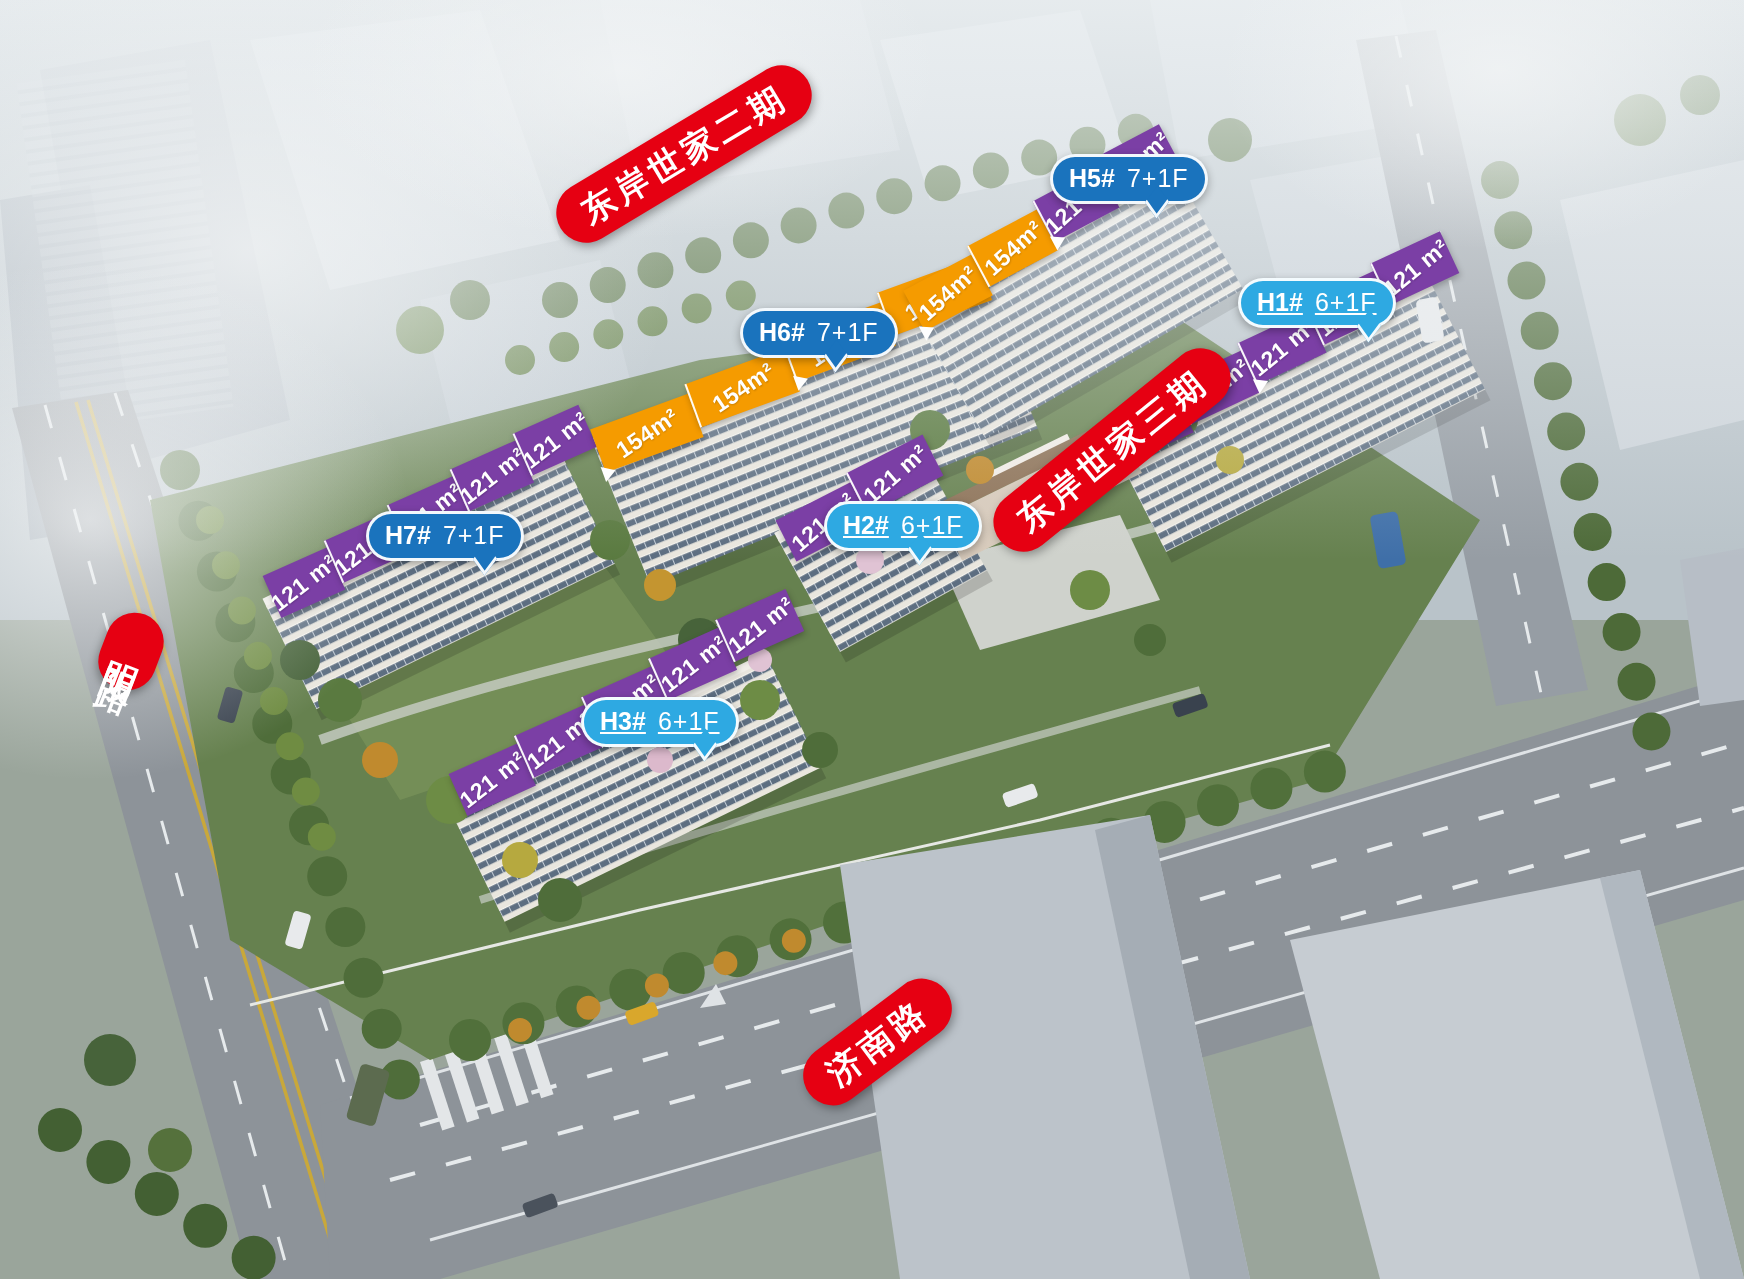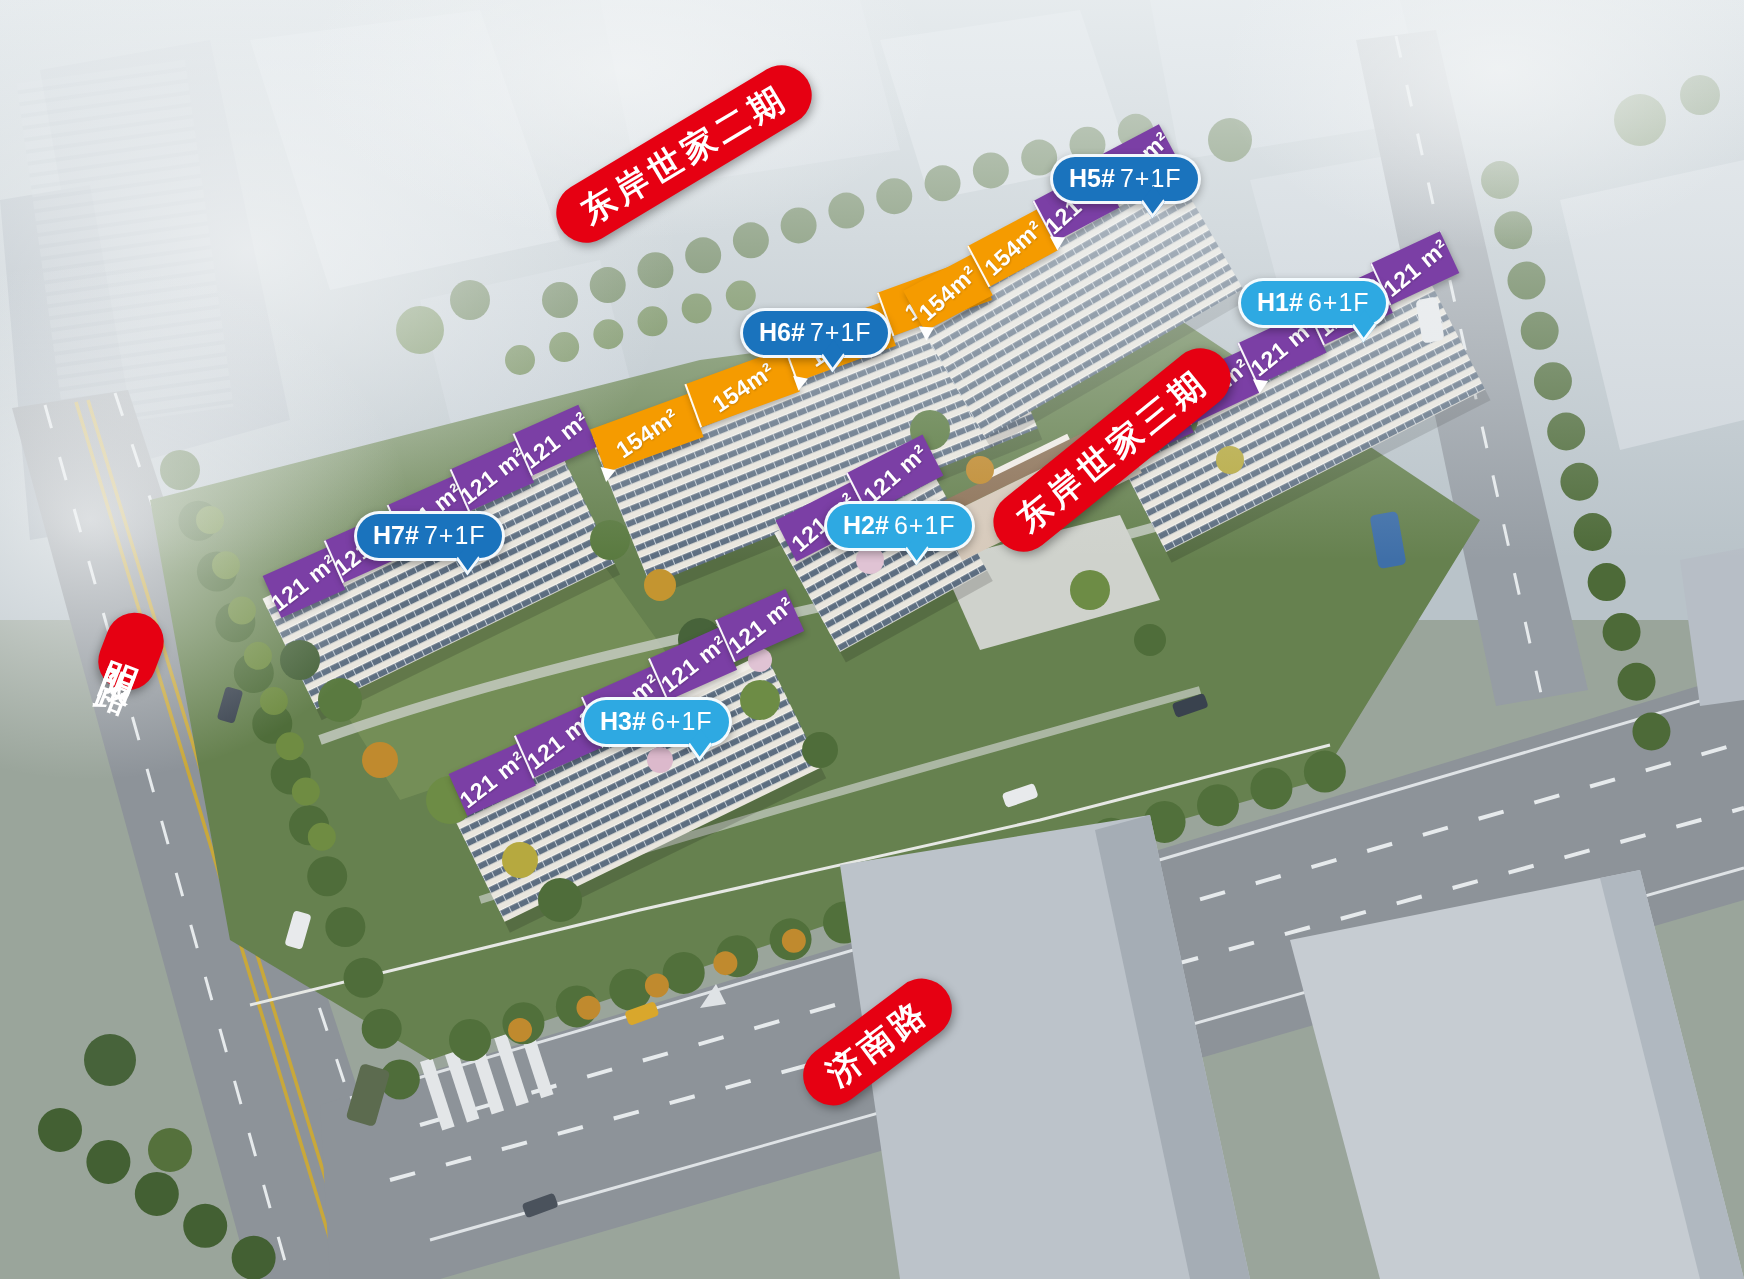--- a/index.html
+++ b/index.html
@@ -26,27 +26,27 @@
     font-size:23px;white-space:nowrap;letter-spacing:.5px;
     text-shadow:0 1px 2px rgba(0,0,0,.2);
   }
   .seg.step::before{
     content:"";position:absolute;left:-3px;bottom:-9px;width:0;height:0;
     border-left:13px solid #fff;border-top:8px solid transparent;border-bottom:8px solid transparent;
   }
 
   
   .bubble{
-    position:absolute;display:flex;align-items:center;gap:5px;
+    position:absolute;display:flex;align-items:center;gap:12px;
     padding:7px 16px 8px;border-radius:26px;z-index:3;color:#fff;
     border:3px solid rgba(255,255,255,.95);
     box-shadow:0 3px 8px rgba(0,0,0,.3);white-space:nowrap;
   }
   .bubble.dark{--bg:var(--bubble-dark-blue,#1a73bd);background:var(--bg);}
-  .bubble.light{--bg:var(--bubble-light-blue,#2ea9e2);background:var(--bg);}
+  .bubble.light{--bg:var(--bubble-light-blue,#2ea9e2);background:var(--bg);text-decoration:underline;}
   .bubble::after{
     content:"";position:absolute;left:var(--tx,60%);bottom:-11px;width:17px;height:17px;
     background:var(--bg);transform:rotate(55deg) skewX(18deg);
     border-right:3px solid rgba(255,255,255,.95);border-bottom:3px solid rgba(255,255,255,.95);
   }
   .bubble .bid{font-weight:700;font-size:25px;}
   .bubble .bfl{font-weight:400;font-size:25px;letter-spacing:1px;}
 
   
   .pill{
@@ -349,21 +349,21 @@
     <span class="bfl">7+1F</span>
   </div>
   <div class="bubble dark" style="left:740px;top:308px;--tx:55%">
     <span class="bid">H6#</span>
     <span class="bfl">7+1F</span>
   </div>
   <div class="bubble light" style="left:1238px;top:278px;--tx:78%">
     <span class="bid">H1#</span>
     <span class="bfl">6+1F</span>
   </div>
-  <div class="bubble dark" style="left:354px;top:511px;--tx:70%">
+  <div class="bubble dark" style="left:366px;top:511px;--tx:70%">
     <span class="bid">H7#</span>
     <span class="bfl">7+1F</span>
   </div>
   <div class="bubble light" style="left:824px;top:501px;--tx:55%">
     <span class="bid">H2#</span>
     <span class="bfl">6+1F</span>
   </div>
   <div class="bubble light" style="left:581px;top:697px;--tx:73%">
     <span class="bid">H3#</span>
     <span class="bfl">6+1F</span>

